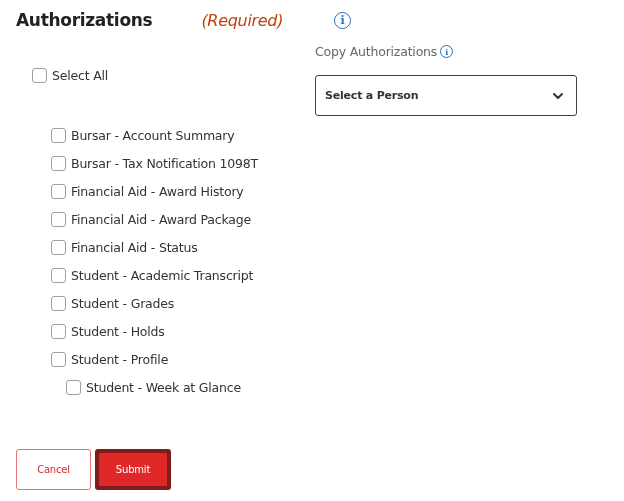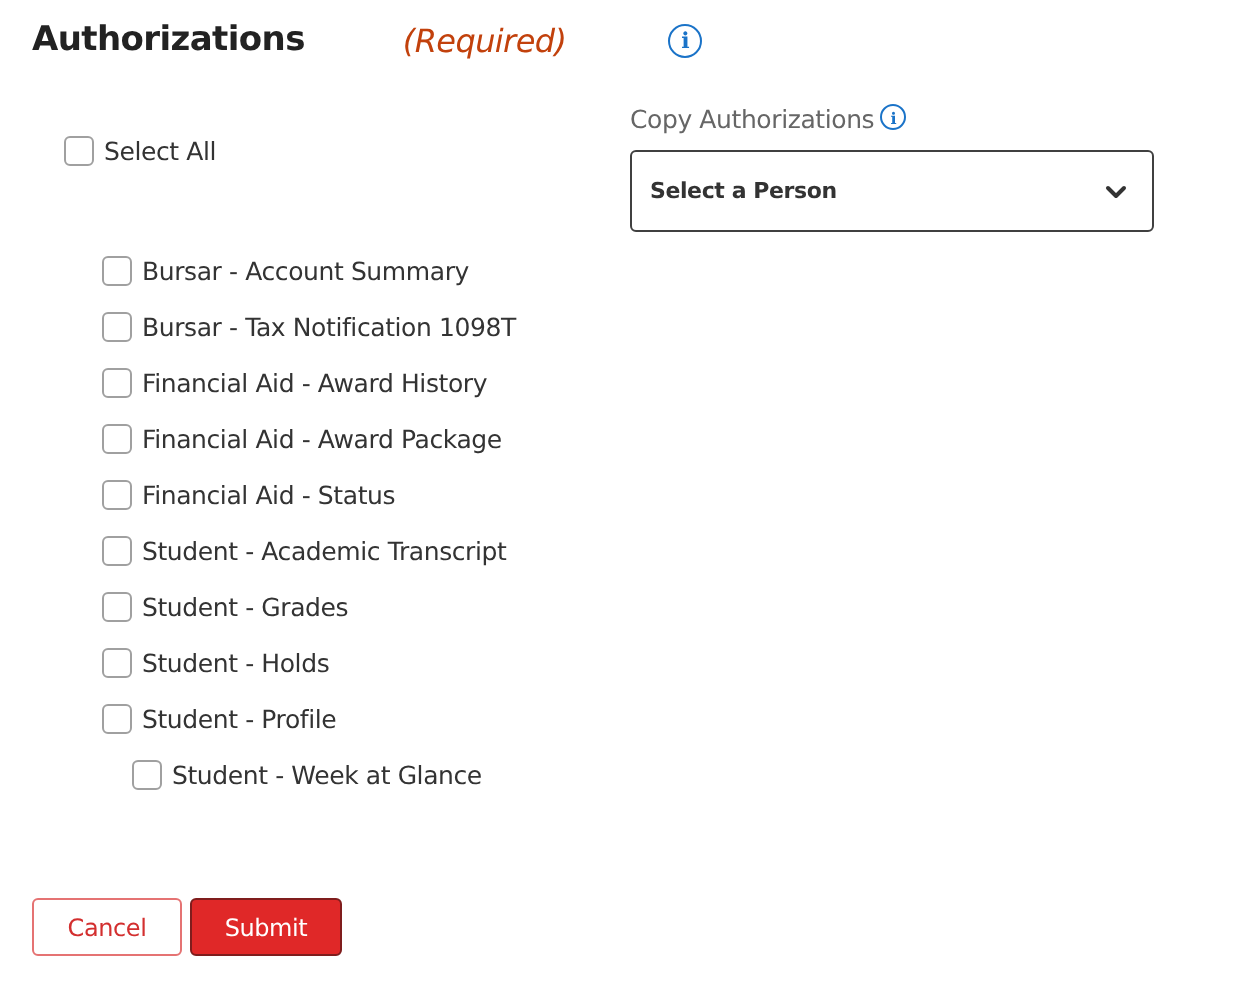--- a/index.html
+++ b/index.html
@@ -17,37 +17,37 @@
   .info-lg { width: 17px; height: 17px; font-size: 11px; margin-left: 8px; }
   .info-sm { width: 13px; height: 13px; font-size: 8px; margin-left: 3px; }
 
   .cb-row { position: absolute; display: flex; align-items: center; cursor: pointer; }
   .cb {
     width: 15px; height: 15px; border: 1px solid #a0a0a0; border-radius: 3px;
     background: #fff; display: inline-block; flex-shrink: 0;
   }
   .cb-label { font-size: 12.5px; color: #333; margin-left: 5px; letter-spacing: -0.2px; white-space: nowrap; }
 
-  .copy-label { position: absolute; left: 315px; top: 52px; display: flex; align-items: flex-start;
+  .copy-label { position: absolute; left: 315px; top: 44px; display: flex; align-items: center;
     font-size: 12.5px; color: #666; letter-spacing: -0.2px; }
   .select {
     position: absolute; left: 315px; top: 75px; width: 262px; height: 41px;
     border: 1px solid #404040; border-radius: 3px; display: flex; align-items: center;
     justify-content: space-between; padding: 0 12px 0 9px; cursor: pointer; background: #fff;
   }
   .select-text { font-size: 11px; color: #333; font-weight: bold; letter-spacing: -0.2px; }
   .chev { width: 12px; height: 10px; }
 
   .btn {
-    position: absolute; top: 449px; height: 29px; border-radius: 3px;
-    display: flex; align-items: center; justify-content: center; font-size: 12px; cursor: pointer;
+    position: absolute; top: 449px; height: 41px; border-radius: 3px;
+    display: flex; align-items: center; justify-content: center; font-size: 10px; cursor: pointer;
     letter-spacing: -0.2px;
   }
   .btn-cancel { left: 16px; width: 75px; border: 1px solid #e57373; color: #d32f2f; background: #fff; }
-  .btn-submit { left: 95px; width: 76px; background: #e02828; color: #fff; border: 1px solid #7f1d1d; }
+  .btn-submit { left: 95px; width: 76px; background: #e02828; color: #fff; border: 4px solid #7f1d1d; }
 </style>
 </head>
 <body>
 
 <div class="title-row">
   <span class="title">Authorizations</span>
   <span class="title-req">(Required)</span>
   <span class="info-icon info-lg">i</span>
 </div>
 

